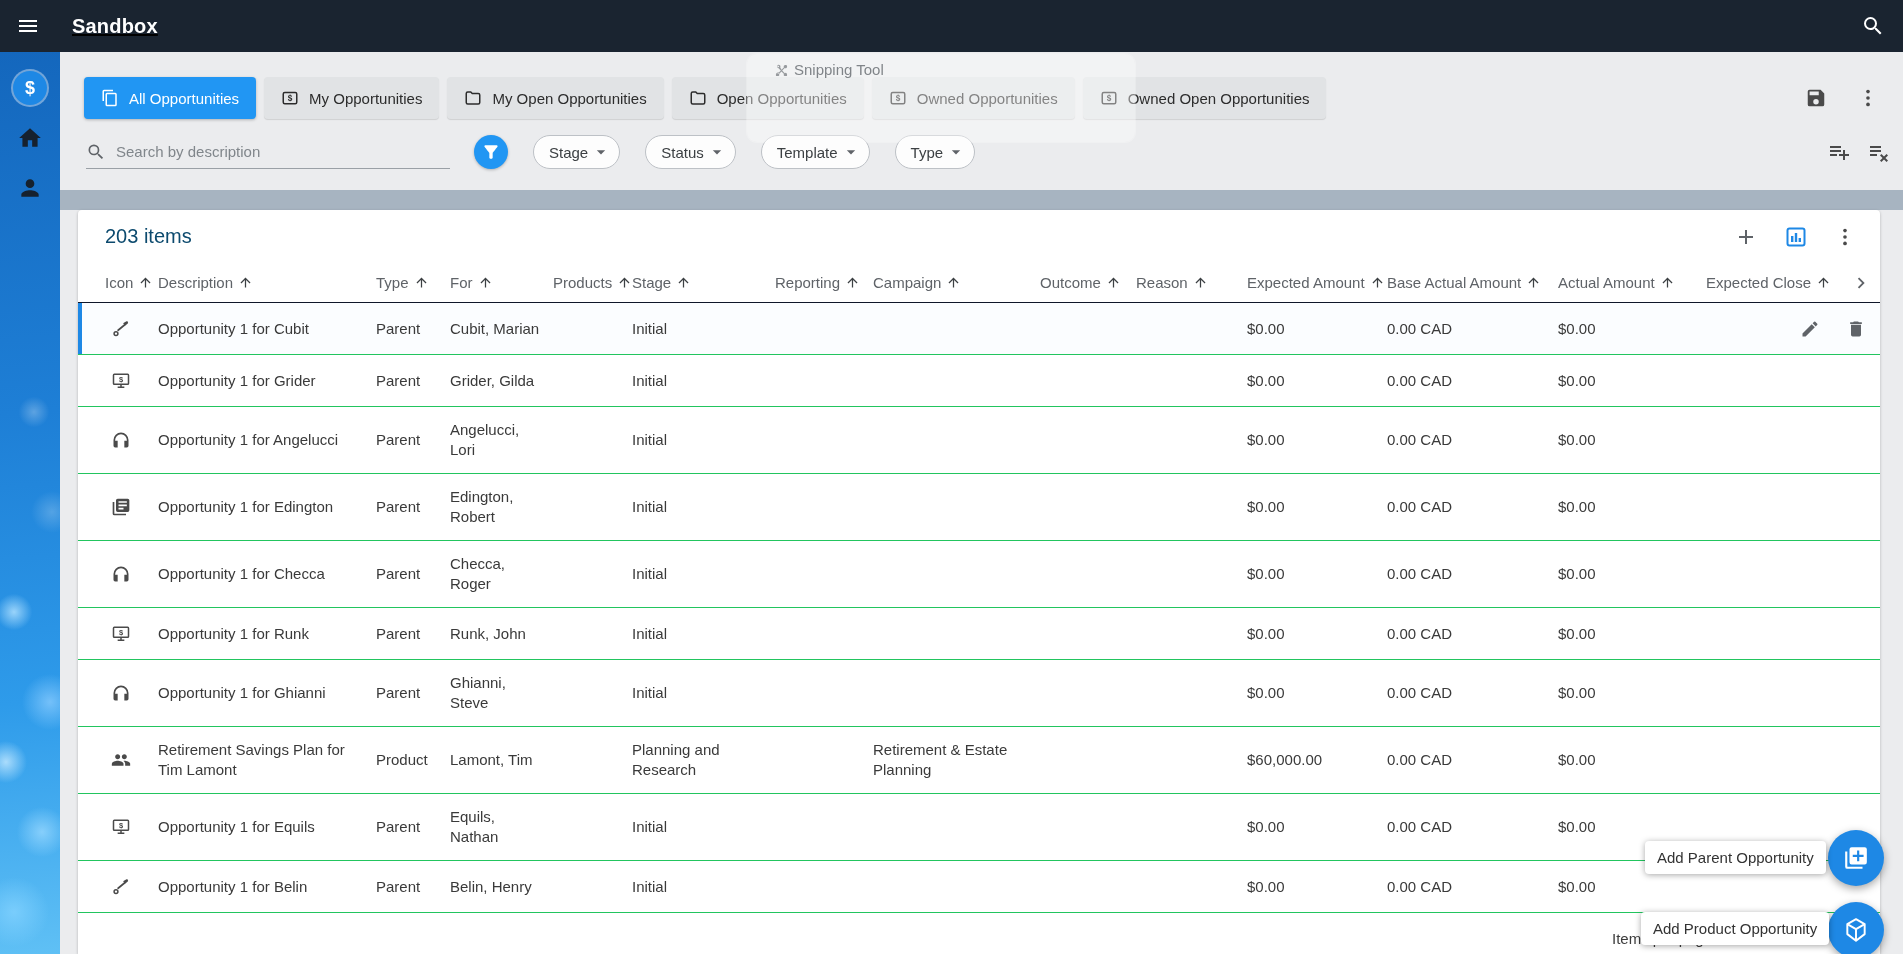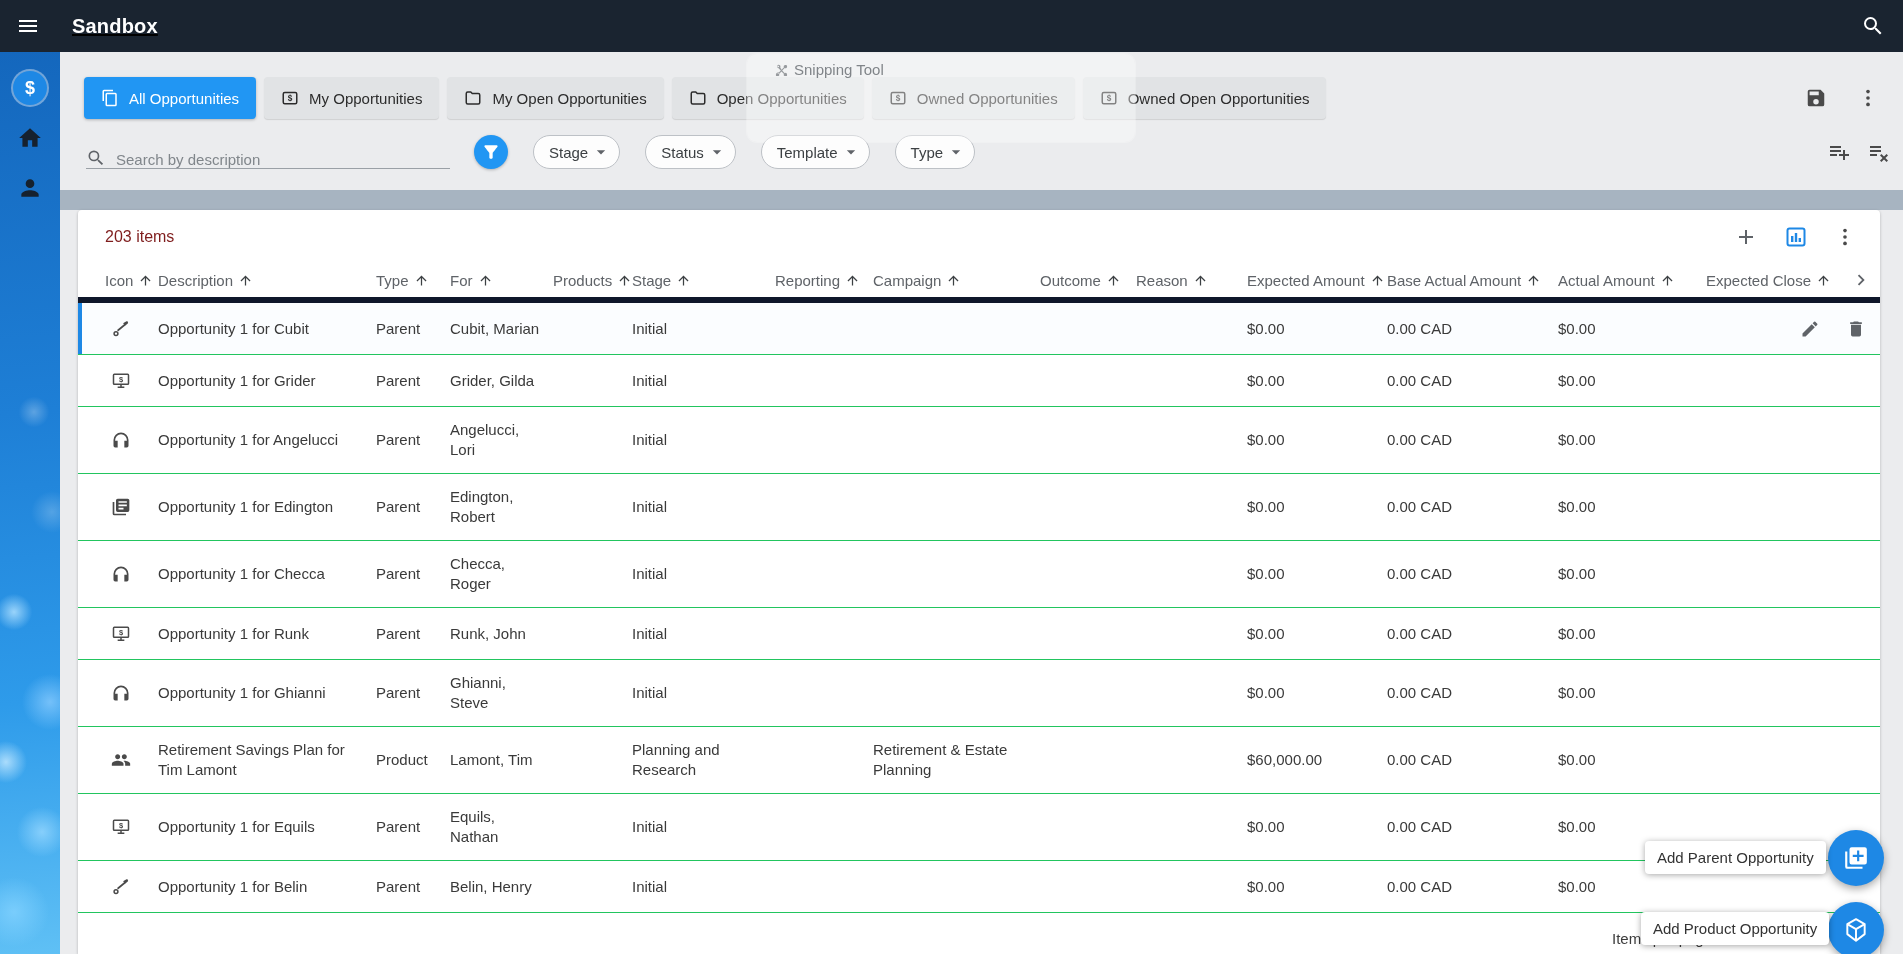--- a/index.html
+++ b/index.html
@@ -51,48 +51,48 @@
     height: 42px; padding: 0 17px; border: none; border-radius: 4px;
     background: #e1e3e5; color: #2c2c2c; font-size: 15px;
     display: flex; align-items: center; gap: 10px; box-shadow: 0 1px 1px rgba(0,0,0,.12);
     white-space: nowrap;
   }
   .view-btn.active { background: #2196f3; color: #fff; box-shadow: 0 1px 3px rgba(0,0,0,.25); }
   .views-actions { margin-left: auto; display: flex; align-items: center; gap: 30px; color: #4a4a4a; }
   .icon-btn { background: none; border: none; color: #4a4a4a; display: flex; align-items: center; justify-content: center; }
 
   .filter-row { position: absolute; left: 26px; top: 80px; right: 12px; height: 40px; display: flex; align-items: center; }
-  .search-box { width: 364px; height: 34px; display: flex; align-items: flex-end; gap: 10px; border-bottom: 1px solid #9aa0a6; color: #5f6368; }
+  .search-box { width: 364px; height: 34px; display: flex; align-items: center; gap: 10px; border-bottom: 1px solid #9aa0a6; color: #5f6368; }
   .search-box input { flex: 1; border: none; outline: none; background: transparent; font-size: 15px; color: #202124; font-family: inherit; }
   .search-box input::placeholder { color: #80868b; }
   .filter-fab { width: 34px; height: 34px; border-radius: 50%; border: none; background: #2196f3; margin-left: 24px; display: flex; align-items: center; justify-content: center; box-shadow: 0 1px 3px rgba(0,0,0,.25); }
   .filter-dropdowns { display: flex; gap: 25px; margin-left: 25px; }
   .dropdown {
     height: 34px; border: 1px solid #bdc1c6; border-radius: 17px; background: #fdfdfd;
     padding: 0 8px 0 15px; display: flex; align-items: center; gap: 3px; font-size: 15px; color: #3c4043;
   }
   .filter-actions { margin-left: auto; display: flex; gap: 16px; color: #5f6368; }
 
   .band { position: absolute; left: 0; right: 0; top: 138px; height: 20px; background: #a7b4c1; }
 
   
   .card {
     position: absolute; left: 18px; top: 158px; width: 1802px; bottom: 0;
     background: #fff; border-radius: 4px 4px 0 0; box-shadow: 0 1px 3px rgba(0,0,0,.25);
   }
   .card-toolbar { height: 53px; display: flex; align-items: center; padding: 0 24px 0 27px; }
-  .items-count { font-size: 16px; color: #7f1d1d; }
+  .items-count { font-size: 20px; color: #0c4a6e; }
   .toolbar-actions { margin-left: auto; display: flex; align-items: center; gap: 26px; }
 
   .grid {
     display: grid;
     grid-template-columns: 53px 218px 74px 103px 79px 143px 98px 167px 96px 111px 140px 171px 148px 151px 1fr;
     padding-left: 27px; align-items: center;
   }
-  .thead { position: relative; height: 40px; border-bottom: 6px solid #0f172a; }
+  .thead { position: relative; height: 40px; border-bottom: 1px solid #0f172a; }
   .thead .grid { height: 100%; }
   .th { font-size: 15px; color: #5f6368; display: flex; align-items: center; padding-right: 10px; white-space: nowrap; overflow: hidden; }
   .sort-arrow { margin-left: 5px; display: flex; color: #3c4043; }
   .head-chevron { position: absolute; right: 8px; top: 50%; transform: translateY(-50%); color: #5f6368; background: none; border: none; }
 
   .row { position: relative; border-bottom: 1px solid #22c55e; min-height: 52px; background: #fff; }
   .row.selected { background: #fbfdff; }
   .row.selected::before { content: ""; position: absolute; left: 0; top: 0; bottom: 0; width: 4px; background: #1e88e5; }
   .cell { font-size: 15px; color: #3a3a3a; line-height: 20px; padding: 13px 12px 13px 0; }
   .cell-icon { display: flex; align-items: center; padding: 0 0 0 6px; color: #4a4a4a; }

